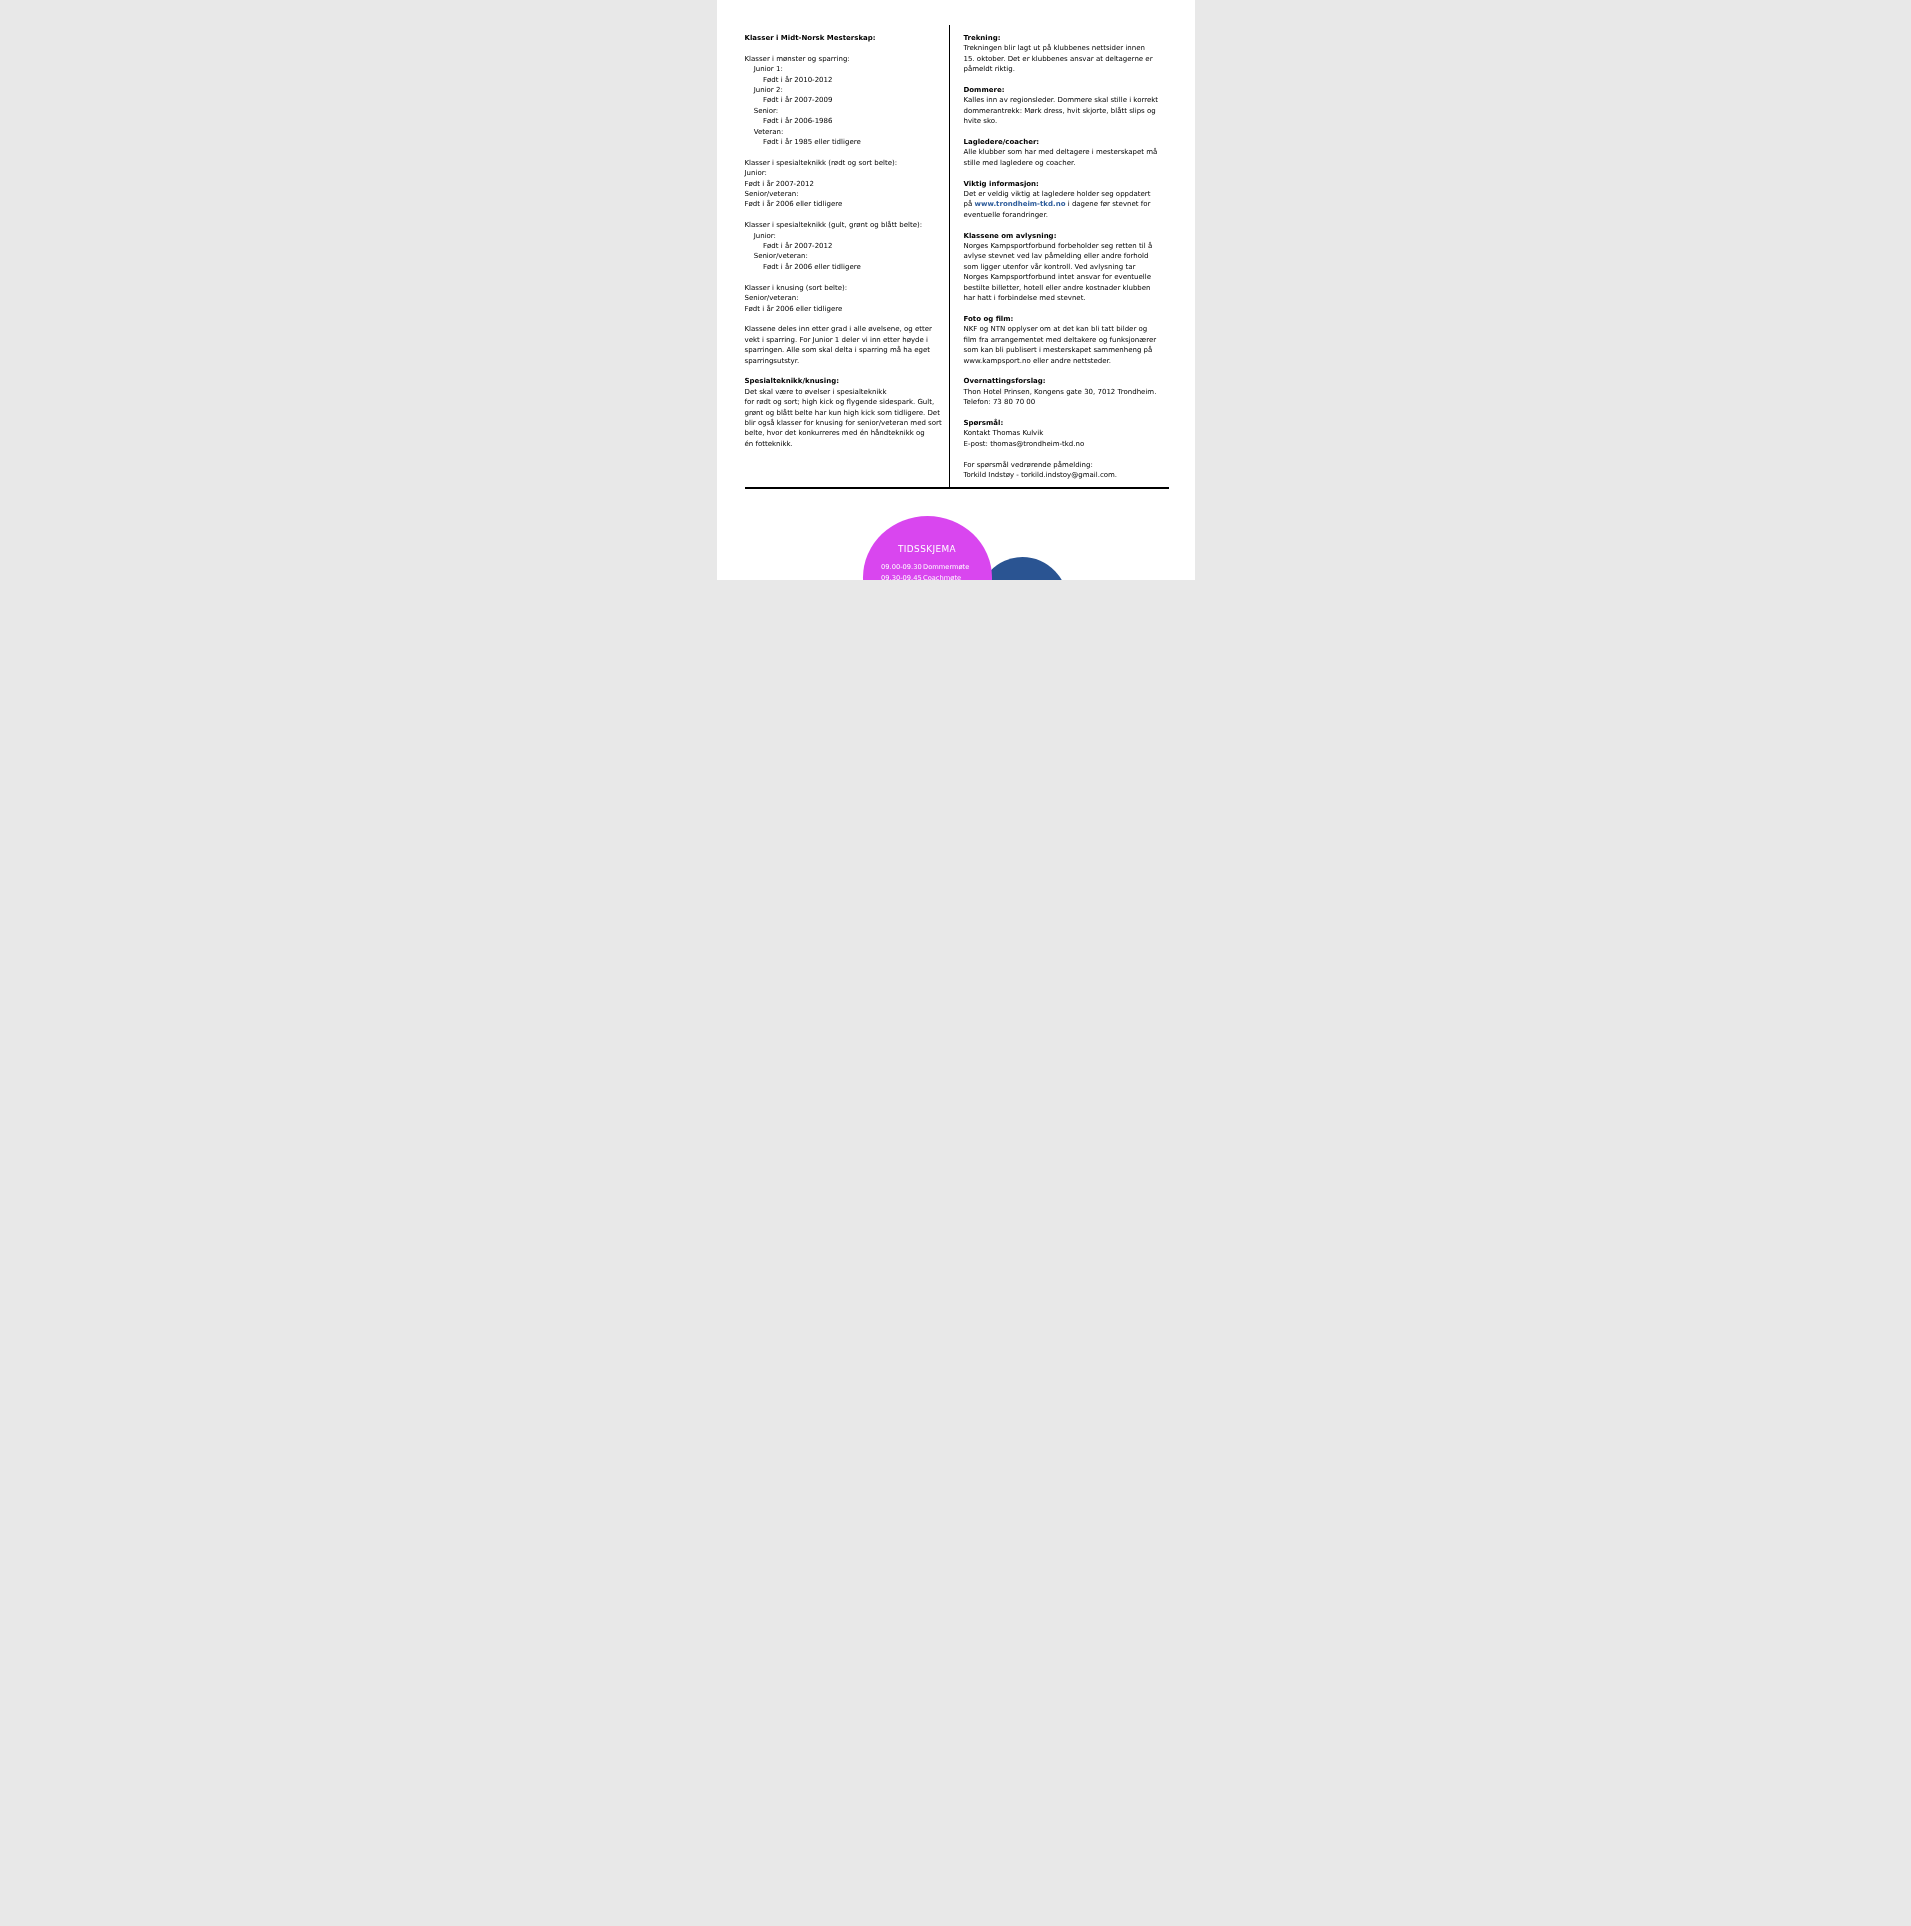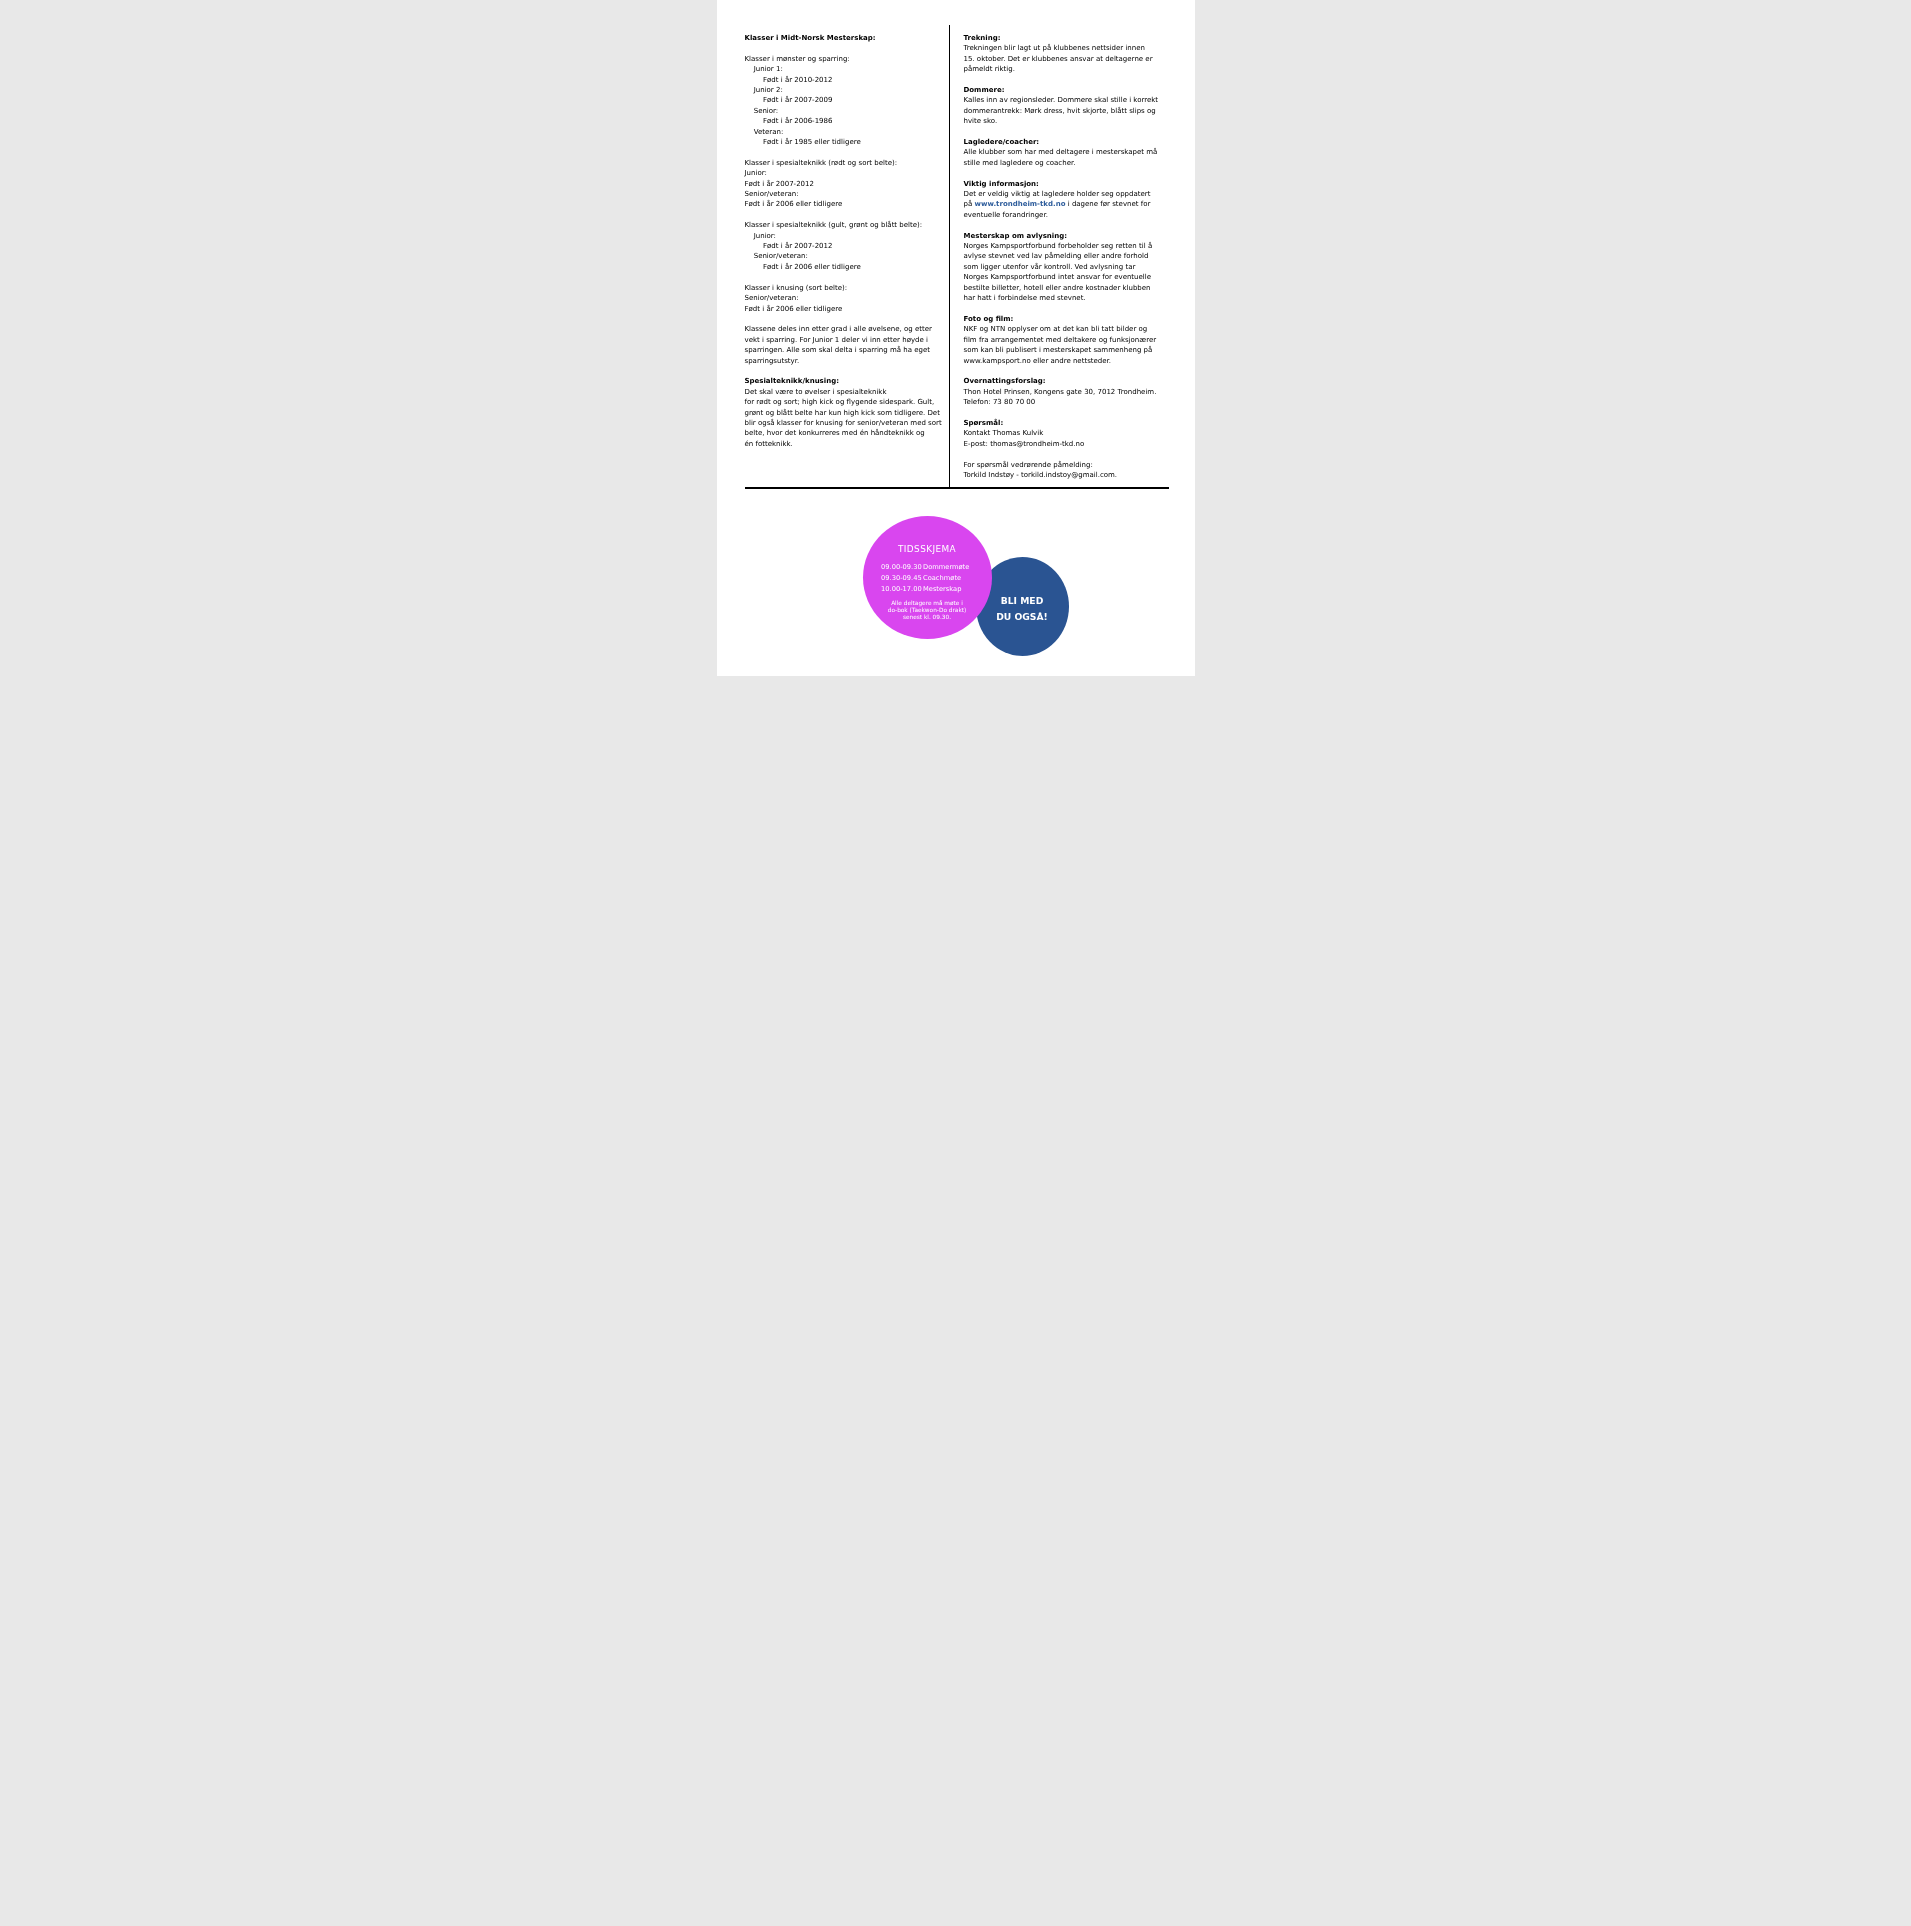--- a/index.html
+++ b/index.html
@@ -1,18 +1,18 @@
 <!DOCTYPE html>
 <html style="font-size:6.2px"><head>
 <meta charset="utf-8">
 <style>
   html,body{margin:0;padding:0;background:#e8e8e8;}
   .page{
     position:relative;
-    width:478px;height:676px;
+    width:478px;height:580px;
     margin:0 auto;
     background:#ffffff;
     font-family:"DejaVu Sans","Liberation Sans",sans-serif;
     color:#000000;
     overflow:hidden;
   }
   .col{position:absolute;top:33px;font-size:7px;line-height:10.4px;}
   .col-left{left:28px;width:200px;}
   .col-right{left:247px;width:211px;}
   .vdivider{position:absolute;left:232px;top:25.4px;width:0.8px;height:463px;background:#000000;}
@@ -113,21 +113,21 @@
           <div class="para">Alle klubber som har med deltagere i mesterskapet må
 stille med lagledere og coacher.</div>
         </div>
         <div class="section">
           <div class="heading">Viktig informasjon:</div>
           <div class="para"><span>Det er veldig viktig at lagledere holder seg oppdatert
 på </span><span class="link" style="color: rgb(46, 93, 156);">www.trondheim-tkd.no</span><span> i dagene før stevnet for
 eventuelle forandringer.</span></div>
         </div>
         <div class="section">
-          <div class="heading">Mesterskap om avlysning:</div>
+          <div class="heading">Klassene om avlysning:</div>
           <div class="para">Norges Kampsportforbund forbeholder seg retten til å
 avlyse stevnet ved lav påmelding eller andre forhold
 som ligger utenfor vår kontroll. Ved avlysning tar
 Norges Kampsportforbund intet ansvar for eventuelle
 bestilte billetter, hotell eller andre kostnader klubben
 har hatt i forbindelse med stevnet.</div>
         </div>
         <div class="section">
           <div class="heading">Foto og film:</div>
           <div class="para">NKF og NTN opplyser om at det kan bli tatt bilder og

